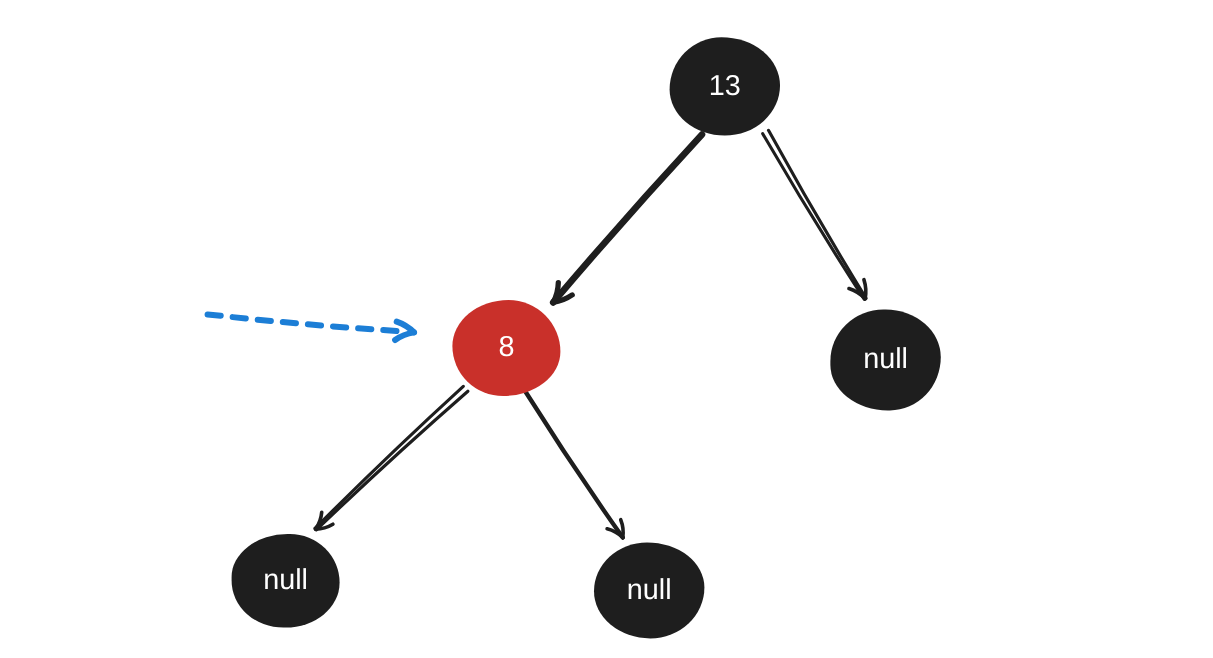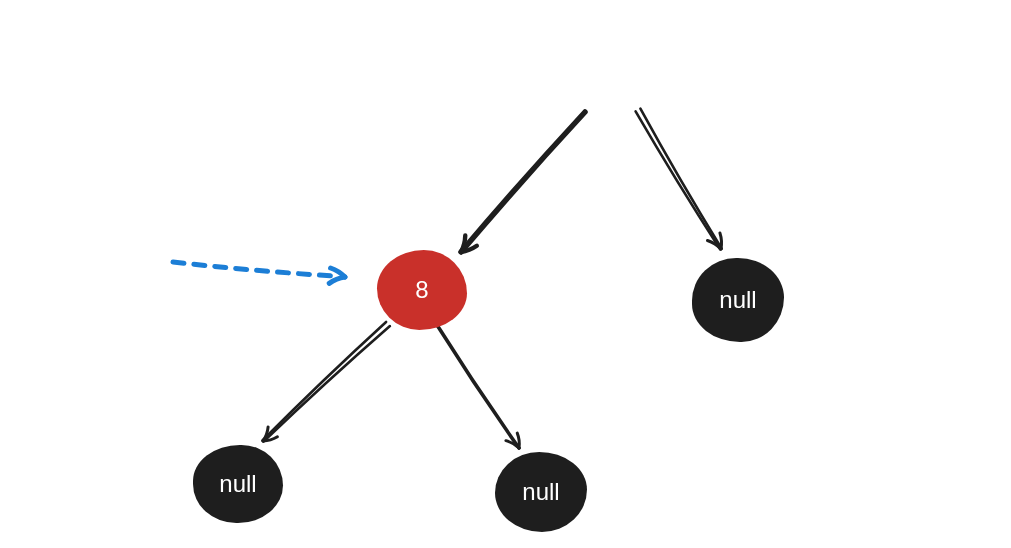--- a/index.html
+++ b/index.html
@@ -72,20 +72,23 @@
       </g>
       <g>
         <path d="M 173 262 Q 252.84892796265876 270.971160355447 333.0453741195176 275.9574454173998" stroke="#1c7ed6" stroke-width="5" fill="none" stroke-linecap="round" stroke-dasharray="11 10"></path>
         <g>
           <path d="M 345 277 Q 338.8497109095053 270.80129496561244 330.580685314811 267.99536985715173" stroke="#1c7ed6" stroke-width="5" fill="none" stroke-linecap="round"></path>
           <path d="M 345 277 Q 336.37009305933486 278.33218099200496 329.23964066625643 283.3726818272437" stroke="#1c7ed6" stroke-width="5" fill="none" stroke-linecap="round"></path>
         </g>
       </g>
     </svg>
 
+  <div class="node blob-a" style="left: 558px; top: 31px; width: 92px; height: 82px; background: rgb(30, 30, 30);">
+    <span>13</span>
+  </div>
   <div class="node blob-b" style="left: 377px; top: 250px; width: 90px; height: 80px; background: rgb(201, 48, 42);">
     <span>8</span>
   </div>
   <div class="node blob-c" style="left: 692px; top: 258px; width: 92px; height: 84px; background: rgb(30, 30, 30);">
     <span>null</span>
   </div>
   <div class="node blob-d" style="left: 193px; top: 445px; width: 90px; height: 78px; background: rgb(30, 30, 30);">
     <span>null</span>
   </div>
   <div class="node blob-e" style="left: 495px; top: 452px; width: 92px; height: 80px; background: rgb(30, 30, 30);">

